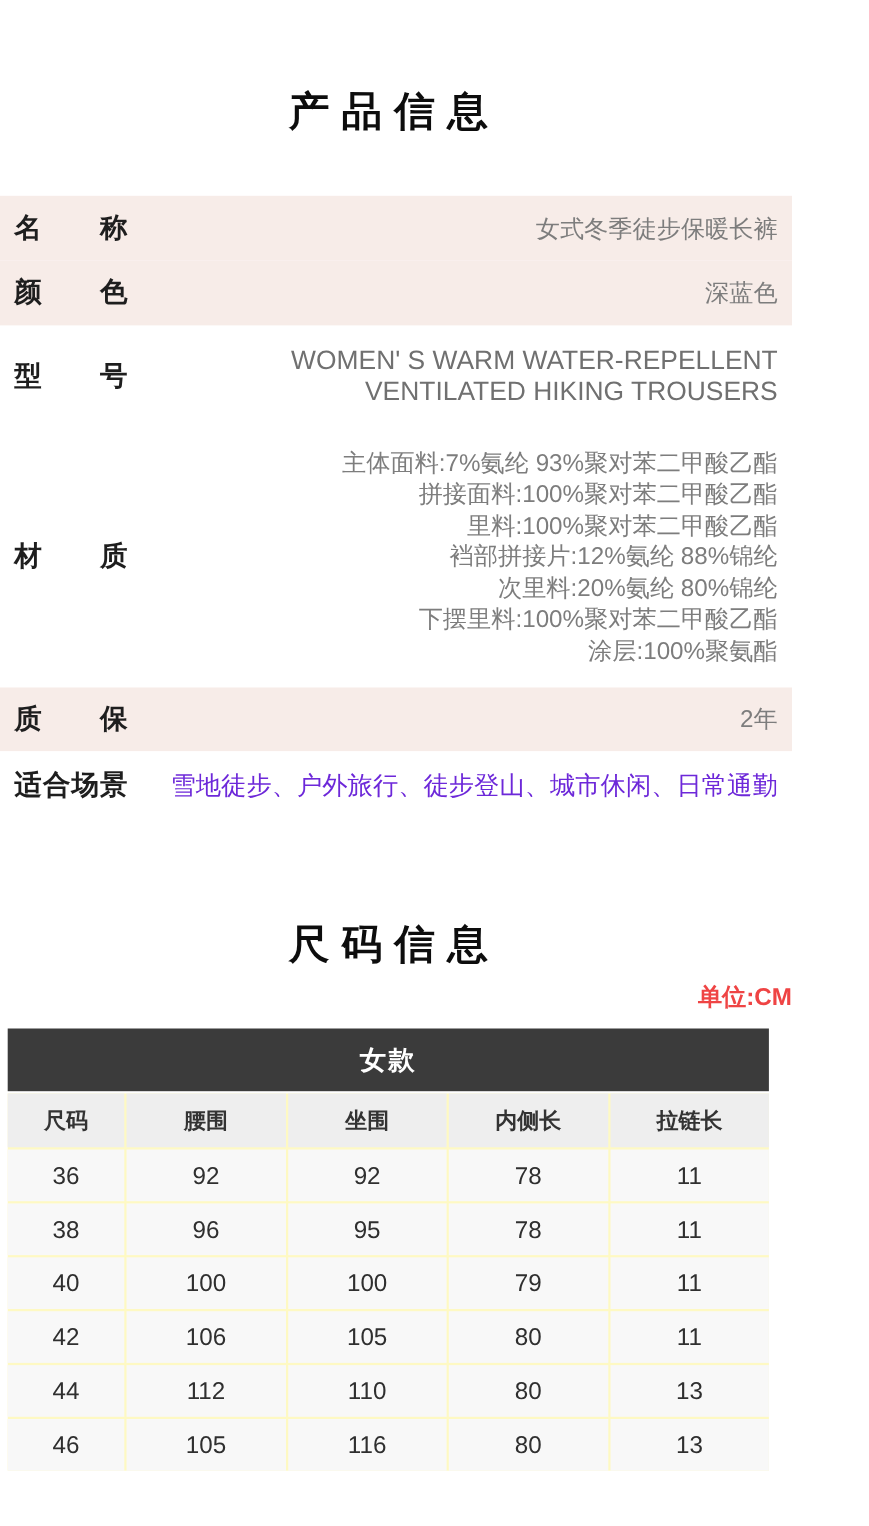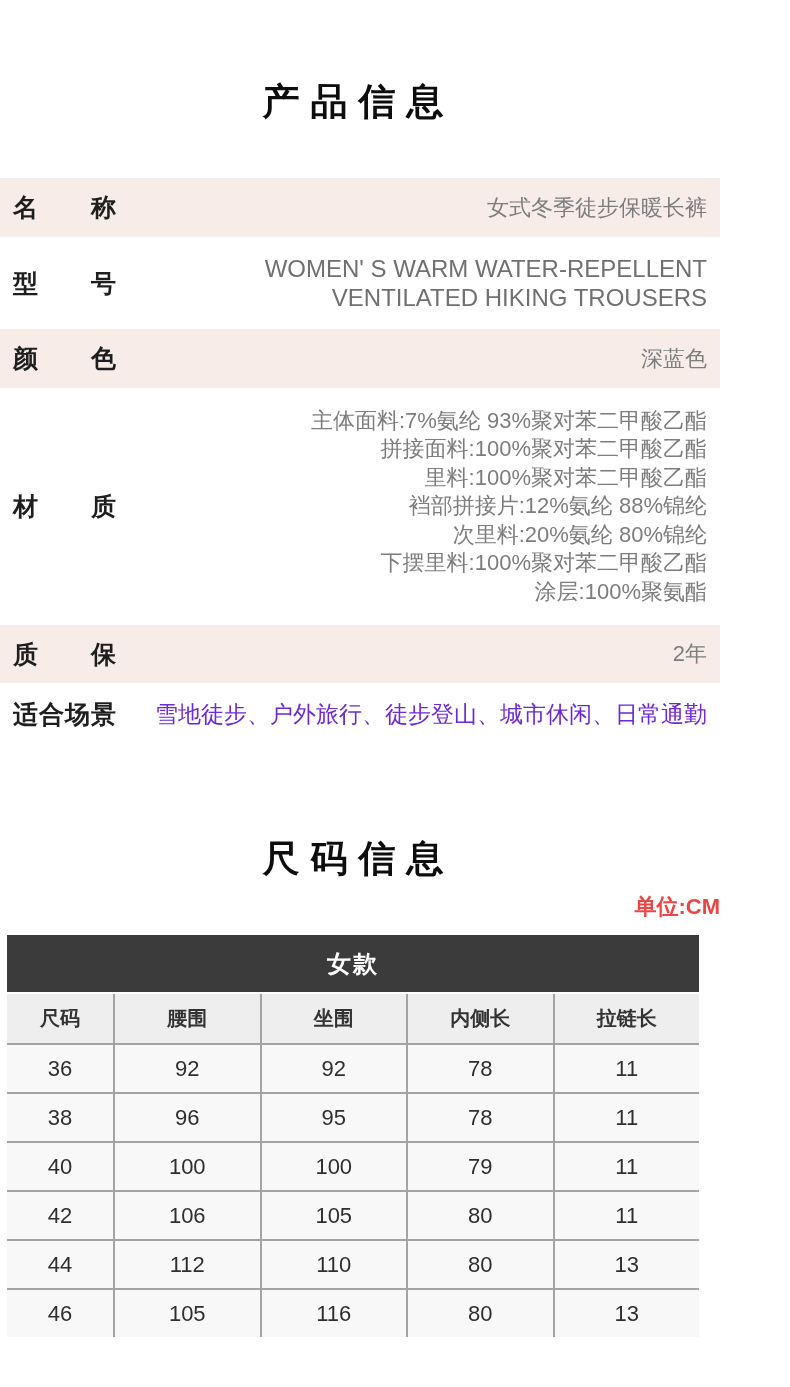--- a/index.html
+++ b/index.html
@@ -77,21 +77,21 @@
     font-size:24px;
     font-weight:bold;
     letter-spacing:2px;
     display:flex; align-items:center; justify-content:center;
     margin-bottom:2px;
   }
   .size-grid {
     display:grid;
     grid-template-columns:106px repeat(4, 1fr);
     gap:2px;
-    background:#a3a3a3;
+    background:#fef9c3;
   }
   .cell {
     height:47px;
     display:flex; align-items:center; justify-content:center;
     font-size:22px;
     color:#2f2f2f;
     background:#f8f8f8;
   }
   .cell.head {
     height:49px;
@@ -108,29 +108,29 @@
 
   <h1 class="section-title">产品信息</h1>
 
   <div class="info-list">
 
     <div class="info-row pink row-name">
       <div class="info-label">名 称</div>
       <div class="info-value">女式冬季徒步保暖长裤</div>
     </div>
 
+    <div class="info-row pink row-color">
+      <div class="info-label">颜 色</div>
+      <div class="info-value">深蓝色</div>
+    </div>
+
     <div class="info-row white row-model">
       <div class="info-label">型 号</div>
       <div class="info-value">WOMEN' S WARM WATER-REPELLENT
 VENTILATED HIKING TROUSERS</div>
-    </div>
-
-    <div class="info-row pink row-color">
-      <div class="info-label">颜 色</div>
-      <div class="info-value">深蓝色</div>
     </div>
 
     <div class="info-row white row-material">
       <div class="info-label">材 质</div>
       <div class="info-value">主体面料:7%氨纶 93%聚对苯二甲酸乙酯
 拼接面料:100%聚对苯二甲酸乙酯
 里料:100%聚对苯二甲酸乙酯
 裆部拼接片:12%氨纶 88%锦纶
 次里料:20%氨纶 80%锦纶
 下摆里料:100%聚对苯二甲酸乙酯

